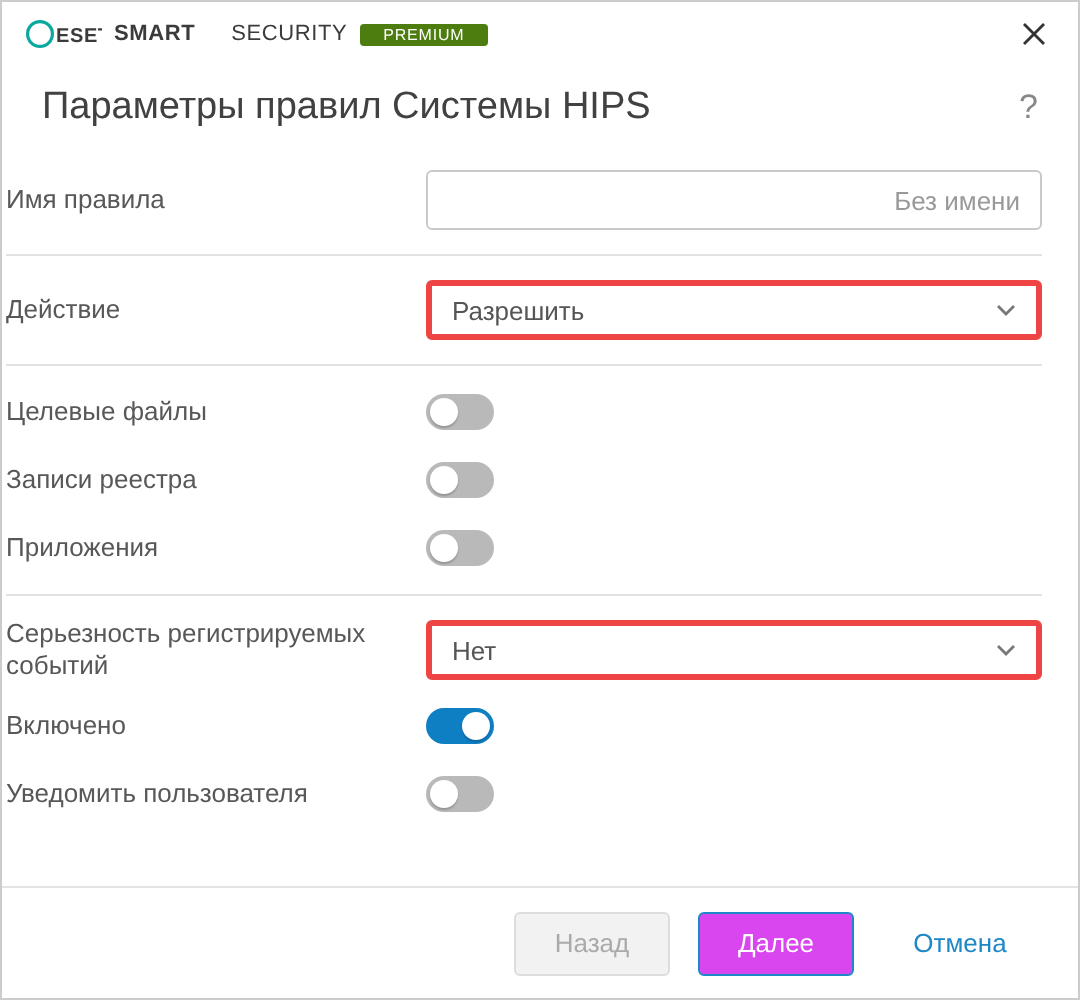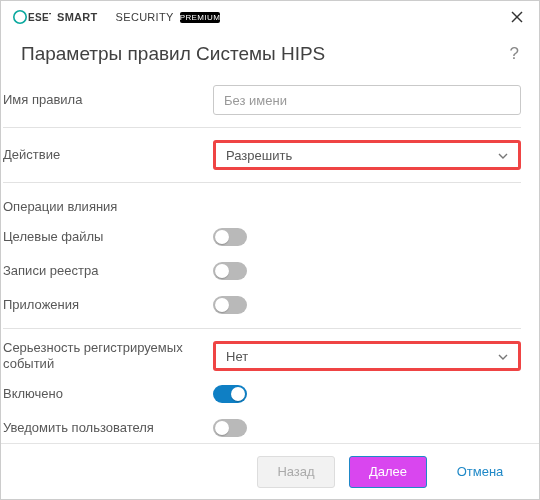--- a/index.html
+++ b/index.html
@@ -3,37 +3,37 @@
 <meta charset="utf-8">
 <style>
   * { box-sizing: border-box; margin: 0; padding: 0; font-family: "Segoe UI", Arial, sans-serif; }
   body { width: 540px; height: 500px; background: #fff; color: #444; overflow: hidden; }
   .window { width: 540px; height: 500px; display: flex; flex-direction: column; border: 1px solid #ccc; }
   .titlebar { height: 32px; display: flex; align-items: center; padding: 0 10px 0 12px; }
   .brand { display: flex; align-items: center; gap: 2px; font-size: 11px; letter-spacing: 0.3px; color: #3b3b3b; }
   .brand .eset-logo { display: inline-flex; align-items: center; }
   .brand .smart { font-weight: 600; margin-left: 4px; }
   .brand .security { font-weight: 300; margin-left: 16px; }
-  .badge { background: #000000; color: #fff; font-size: 8px; padding: 1px 0; border-radius: 2px; margin-left: 4px; letter-spacing: 0.4px; }
+  .badge { background: #4d7c0f; color: #fff; font-size: 8px; padding: 1px 12px; border-radius: 2px; margin-left: 4px; letter-spacing: 0.4px; }
   .spacer { flex: 1; }
   .close-btn { width: 24px; height: 24px; display: flex; align-items: center; justify-content: center; cursor: pointer; font-size: 16px; color: #333; }
   .header { display: flex; align-items: center; padding: 10px 20px 14px 20px; }
   .header h1 { font-size: 19px; font-weight: 400; color: #414141; }
   .help-icon { color: #888; font-size: 17px; cursor: pointer; }
   .content { flex: 1; overflow-y: auto; padding: 0 18px 10px 2px; }
   .row { display: flex; align-items: center; min-height: 34px; padding: 4px 0; }
   .row.tall { min-height: 42px; }
   .row .label { width: 210px; font-size: 13px; color: #585858; line-height: 1.25; padding-right: 10px; }
   .row .label.wrap { white-space: normal; }
   .row .control { flex: 1; }
   .hr { border: none; border-top: 1px solid #e2e2e2; margin: 6px 0; }
   .section-title { font-size: 13px; color: #585858; padding: 10px 0 6px 0; }
   input[type=text].text-input {
     width: 100%; height: 30px; border: 1px solid #c9c9c9; border-radius: 3px;
-    padding: 0 10px; font-size: 13px; color: #444; outline: none;
+    padding: 0 10px; font-size: 13px; color: #444; outline: none; text-align: right;
   }
   input[type=text].text-input::placeholder { color: #999; }
   .select {
     width: 100%; height: 30px; border: 3px solid #ef4444; border-radius: 3px;
     padding: 0 10px; font-size: 13px; color: #555; background: #fff;
     display: flex; align-items: center; justify-content: space-between; cursor: pointer;
   }
   .select .chev { color: #777; font-size: 11px; }
   .toggle {
     width: 34px; height: 18px; background: #b9b9b9; border-radius: 9px; position: relative; cursor: pointer;
@@ -111,21 +111,20 @@
             <svg width="10" height="6" viewBox="0 0 10 6">
                 <path d="M1 1 L5 5 L9 1" fill="none" stroke="#777" stroke-width="1.4"></path>
               </svg>
           </span>
         </div>
       </div>
     </div>
 
     <hr class="hr">
 
-    <div class="section-title">Операции влияния</div>
 
     <div class="row">
       <div class="label">Целевые файлы</div>
       <div class="control">
         <div class="toggle">
             <div class="knob"></div>
           </div>
       </div>
     </div>
 

